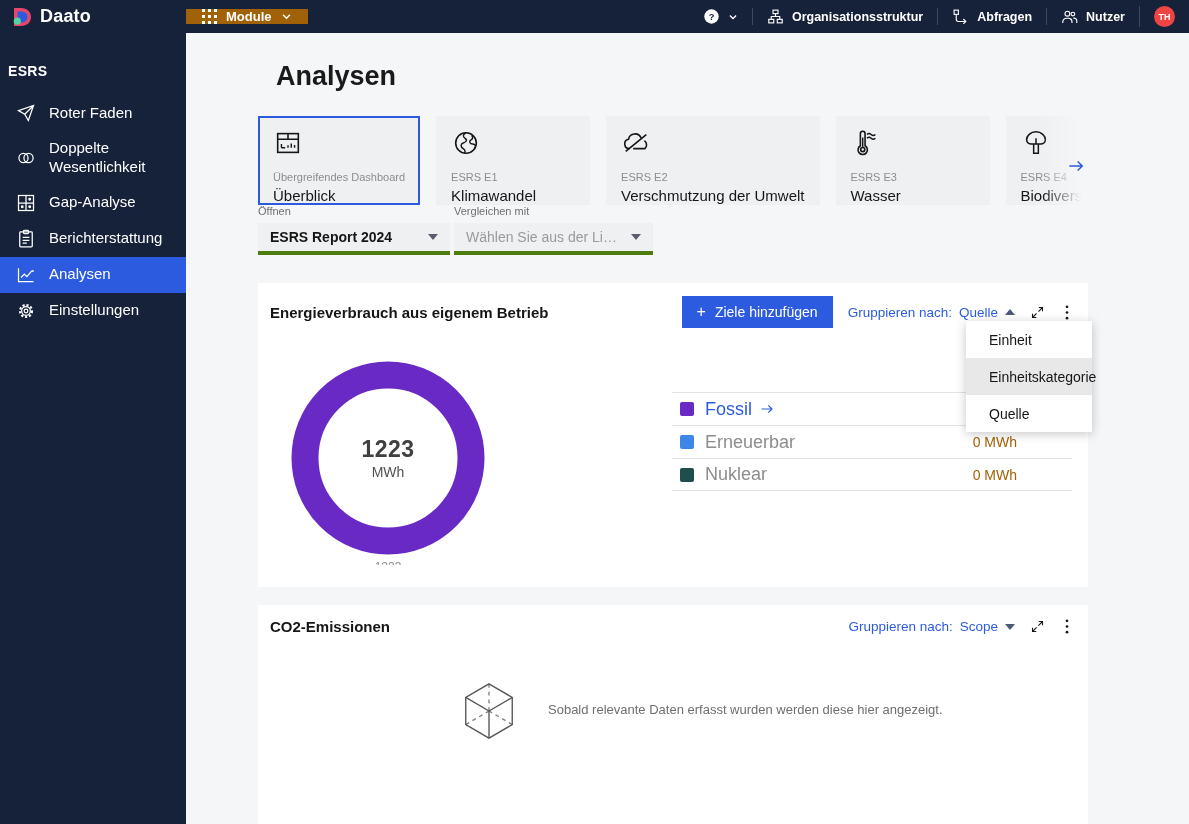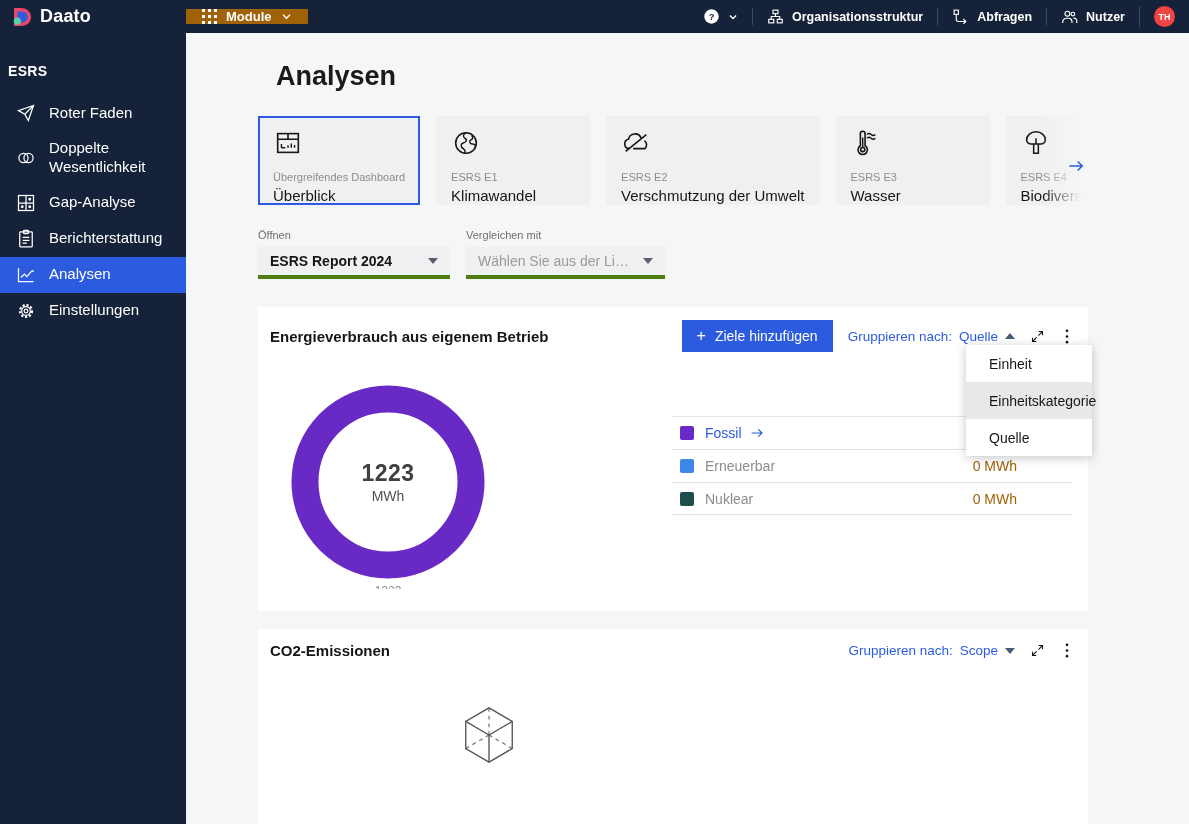--- a/index.html
+++ b/index.html
@@ -33,21 +33,21 @@
   .tiles{display:flex;gap:16px;height:89px;overflow:hidden}
   .tile{background:#eff0f2;flex:0 0 154px;padding:12px 15px;cursor:pointer}
   .tile.wide{flex:0 0 178px}
   .tile.selected{border:2px solid #2d5be0;padding:10px 13px}
   .tile-sub{font-size:11px;color:#8d8d8d;margin-top:9px;white-space:nowrap}
   .tile-title{font-size:15px;color:#161616;margin-top:4px;white-space:nowrap}
   .tiles-fade{position:absolute;top:0;right:0;width:46px;height:89px;background:linear-gradient(to right,rgba(245,246,248,0),#f5f6f8 85%);pointer-events:none}
   .tiles-arrow{position:absolute;top:40px;right:2px;cursor:pointer}
 
   
-  .filters{display:flex;gap:16px;margin-top:24px}
+  .filters{display:flex;gap:4px;}
   .field-label{font-size:11px;color:#6f6f6f;margin-bottom:6px}
   .select{height:32px;background:#eff0f2;border-bottom:4px solid #4d7c0f;display:flex;align-items:center;justify-content:space-between;padding:0 12px;cursor:pointer}
   .select-open{width:192px}
   .select-cmp{width:199px}
   .select-value{font-size:14px;font-weight:bold;color:#161616;white-space:nowrap}
   .select-placeholder{font-size:14px;color:#9a9a9a;font-weight:normal;white-space:nowrap;overflow:hidden;text-overflow:ellipsis;max-width:155px}
   .caret-down{width:0;height:0;border-left:5px solid transparent;border-right:5px solid transparent;border-top:6px solid #5c5c6e;margin-left:10px}
   .caret-up-sm{width:0;height:0;border-left:5px solid transparent;border-right:5px solid transparent;border-bottom:6px solid #4c5a78}
   .caret-down-sm{width:0;height:0;border-left:5px solid transparent;border-right:5px solid transparent;border-top:6px solid #4c5a78}
 
@@ -70,21 +70,21 @@
   .clipped-label{position:absolute;left:33px;top:277px;width:194px;height:5px;overflow:hidden;text-align:center;font-size:12px;color:#8d8d8d}
 
   
   .legend{position:absolute;left:414px;top:109px;width:400px}
   .legend-row{display:flex;align-items:center;gap:11px;height:33px;border-top:1px solid #e3e3e3;padding-left:8px;padding-right:55px}
   .legend-row:last-child{border-bottom:1px solid #e3e3e3}
   .swatch{width:14px;height:14px;border-radius:2px;flex:0 0 14px}
   .sw-fossil{background:#6929c4}
   .sw-erneuerbar{background:#3d87e8}
   .sw-nuklear{background:#1f4f4c}
-  .legend-name{font-size:14px;color:#8d8d8d}
+  .legend-name{font-size:18px;color:#8d8d8d}
   .legend-link{color:#2d5be0;display:flex;align-items:center;gap:7px;cursor:pointer}
   .legend-val{margin-left:auto;font-size:14px;color:#a16207}
 
   
   .menu{position:absolute;left:708px;top:38px;width:126px;background:#fff;box-shadow:0 2px 10px rgba(0,0,0,.22);z-index:40}
   .menu-item{height:37px;display:flex;align-items:center;padding-left:23px;font-size:14px;color:#161616;cursor:pointer}
   .menu-item.hl{background:#e8e8e8}
 
   
   .empty{display:flex;align-items:flex-start;gap:28px;margin:40px 0 0 200px}
@@ -429,16 +429,17 @@
     <div class="empty">
       <span style="display:inline-flex">
         <svg width="62" height="72" viewBox="0 0 64 64" fill="none" stroke="#565656" stroke-width="1.4">
           <path d="M32 4 56 18v28L32 60 8 46V18z"></path>
           <path d="M8 18l24 14 24-14M32 32v28"></path>
           <path d="M32 4v28" stroke-dasharray="4 4" opacity=".75"></path>
           <path d="M8 46l24-14M56 46 32 32" stroke-dasharray="4 4" opacity=".75"></path>
         </svg>
       </span>
       <div class="empty-texts">
+        <div class="empty-sub">Sobald relevante Daten erfasst wurden werden diese hier angezeigt.</div>
       </div>
     </div>
   </div>
 </div>
 
 </body></html>

